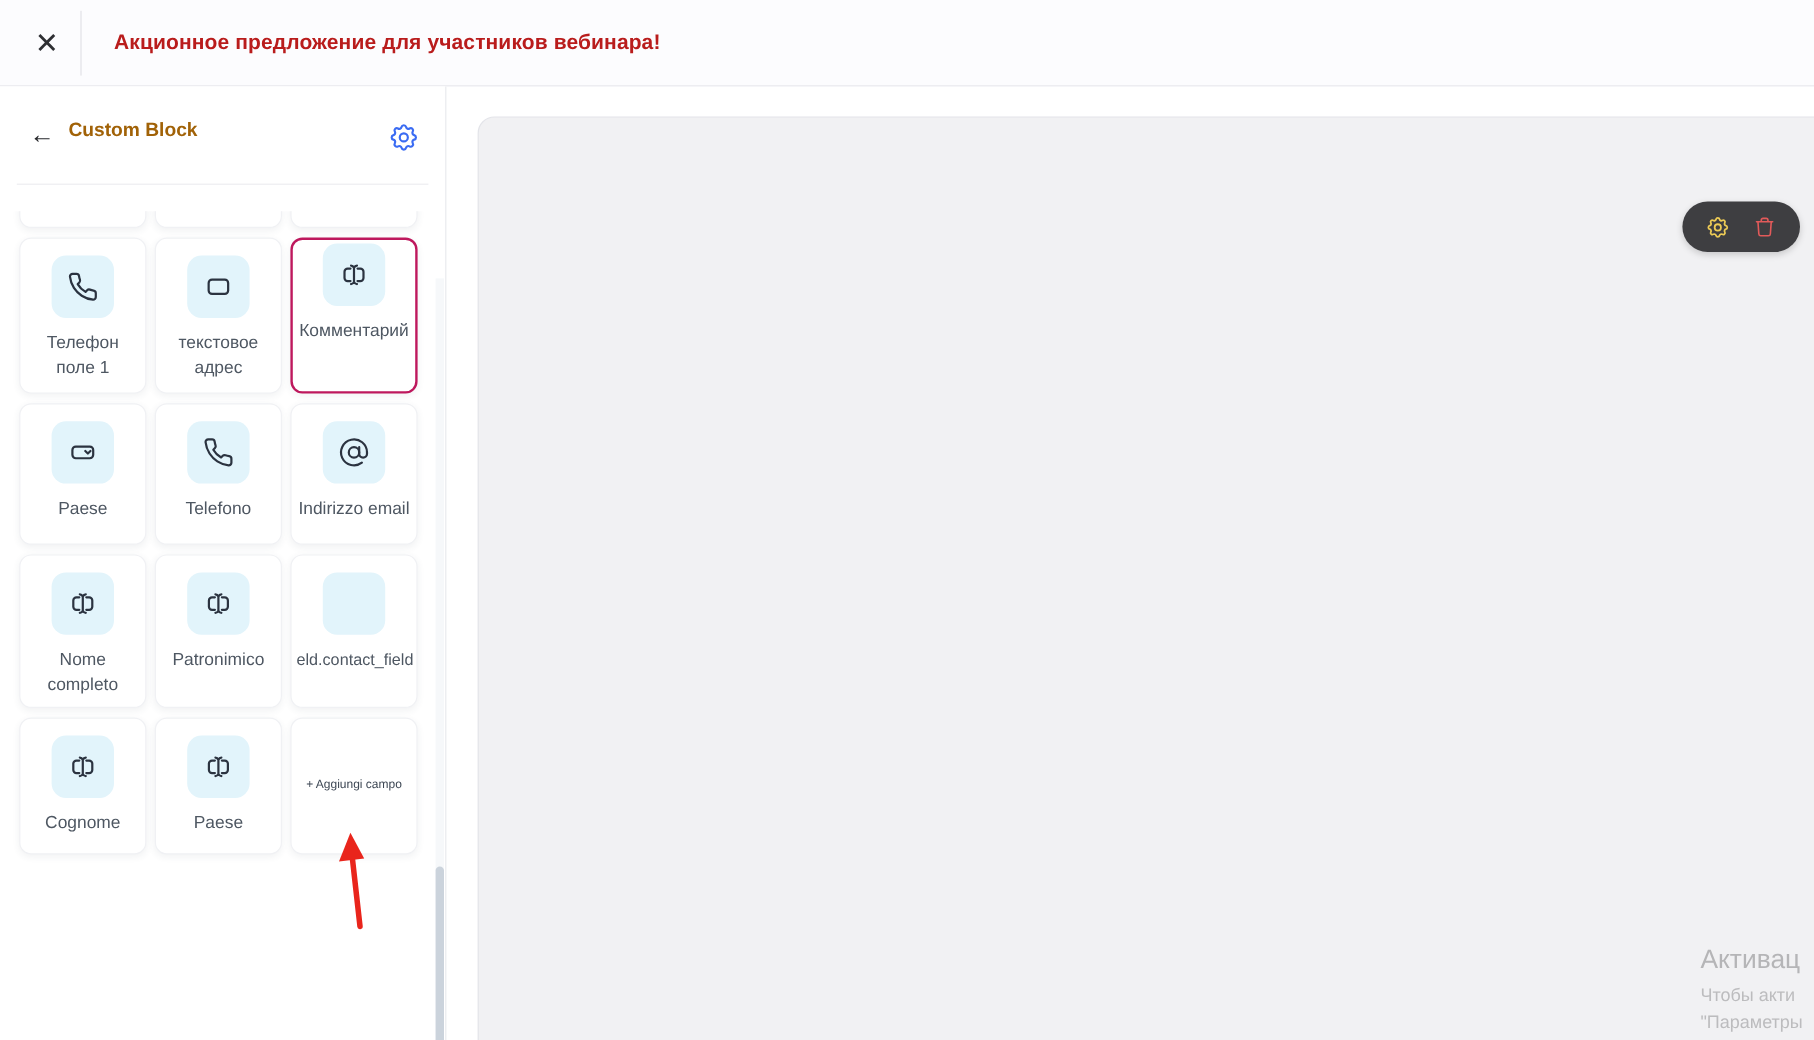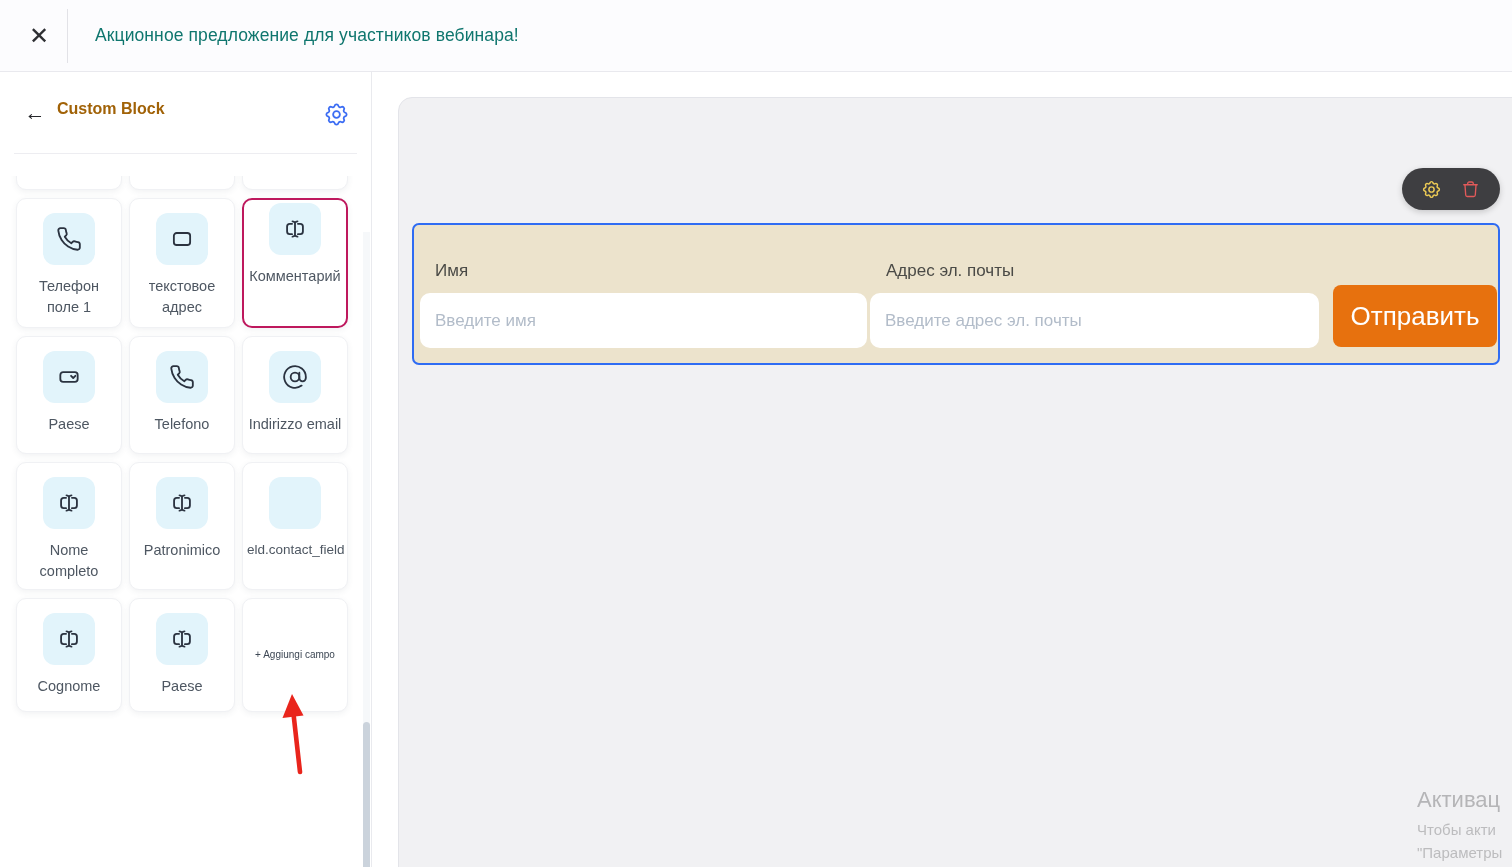--- a/index.html
+++ b/index.html
@@ -8,21 +8,21 @@
   #app { position:relative; width:1512px; height:867px; overflow:hidden; }
 
   
   .topbar { position:absolute; left:0; top:0; width:1512px; height:72px;
             background:#fcfcfe; border-bottom:1px solid #e9e9ee; }
   .close-btn { position:absolute; left:18px; top:15px; width:42px; height:42px;
                display:flex; align-items:center; justify-content:center;
                font-size:24px; color:#2e2f33; cursor:pointer; }
   .topbar-divider { position:absolute; left:67px; top:9px; width:1px; height:54px; background:#e2e2e7; }
   .topbar-title { position:absolute; left:95px; top:0; height:71px; display:flex; align-items:center;
-                  font-size:17.5px; font-weight:400; color:#0f766e; letter-spacing:.1px; }
+                  font-size:17.5px; font-weight:700; color:#b91c1c; letter-spacing:.1px; }
 
   
   .sidebar { position:absolute; left:0; top:72px; width:372px; height:795px;
              background:#ffffff; border-right:1px solid #e9eaee; }
   .sb-header { position:absolute; left:0; top:0; width:372px; height:81px; }
   .back-btn { position:absolute; left:20px; top:24px; width:30px; height:34px;
               display:flex; align-items:center; justify-content:center;
               font-size:21px; color:#26272b; cursor:pointer; }
   .sb-title { position:absolute; left:57px; top:28px; font-size:16px; font-weight:600; color:#a16207; }
   .sb-gear { position:absolute; left:321px; top:27px; width:30px; height:30px; cursor:pointer;
@@ -235,27 +235,20 @@
           <circle cx="12" cy="12" r="3"></circle>
         </svg>
     </div>
     <div class="tb-btn">
       <svg class="ic-trash" viewBox="0 0 24 24">
           <path d="M3.5 6h17M8.5 6V4.3a1.8 1.8 0 0 1 1.8-1.8h3.4a1.8 1.8 0 0 1 1.8 1.8V6M19 6l-.95 13a2 2 0 0 1-2 1.85H7.95a2 2 0 0 1-2-1.85L5 6"></path>
         </svg>
     </div>
   </div>
 
-  <div class="form-block">
-    <div class="form-label" style="left:21px; top:36px;">Имя</div>
-    <input class="form-input" style="left: 6px; top: 68px; width: 447px;" type="text" placeholder="Введите имя">
-    <div class="form-label" style="left:472px; top:36px;">Адрес эл. почты</div>
-    <input class="form-input" style="left: 456px; top: 68px; width: 449px;" type="text" placeholder="Введите адрес эл. почты">
-    <button class="submit-btn">Отправить</button>
-  </div>
 
   <div class="watermark">
     <div class="wm1">Активац</div>
     <div class="wm2">Чтобы акти</div>
     <div class="wm3">"Параметры</div>
   </div>
 
 </div>
 
 </body></html>

